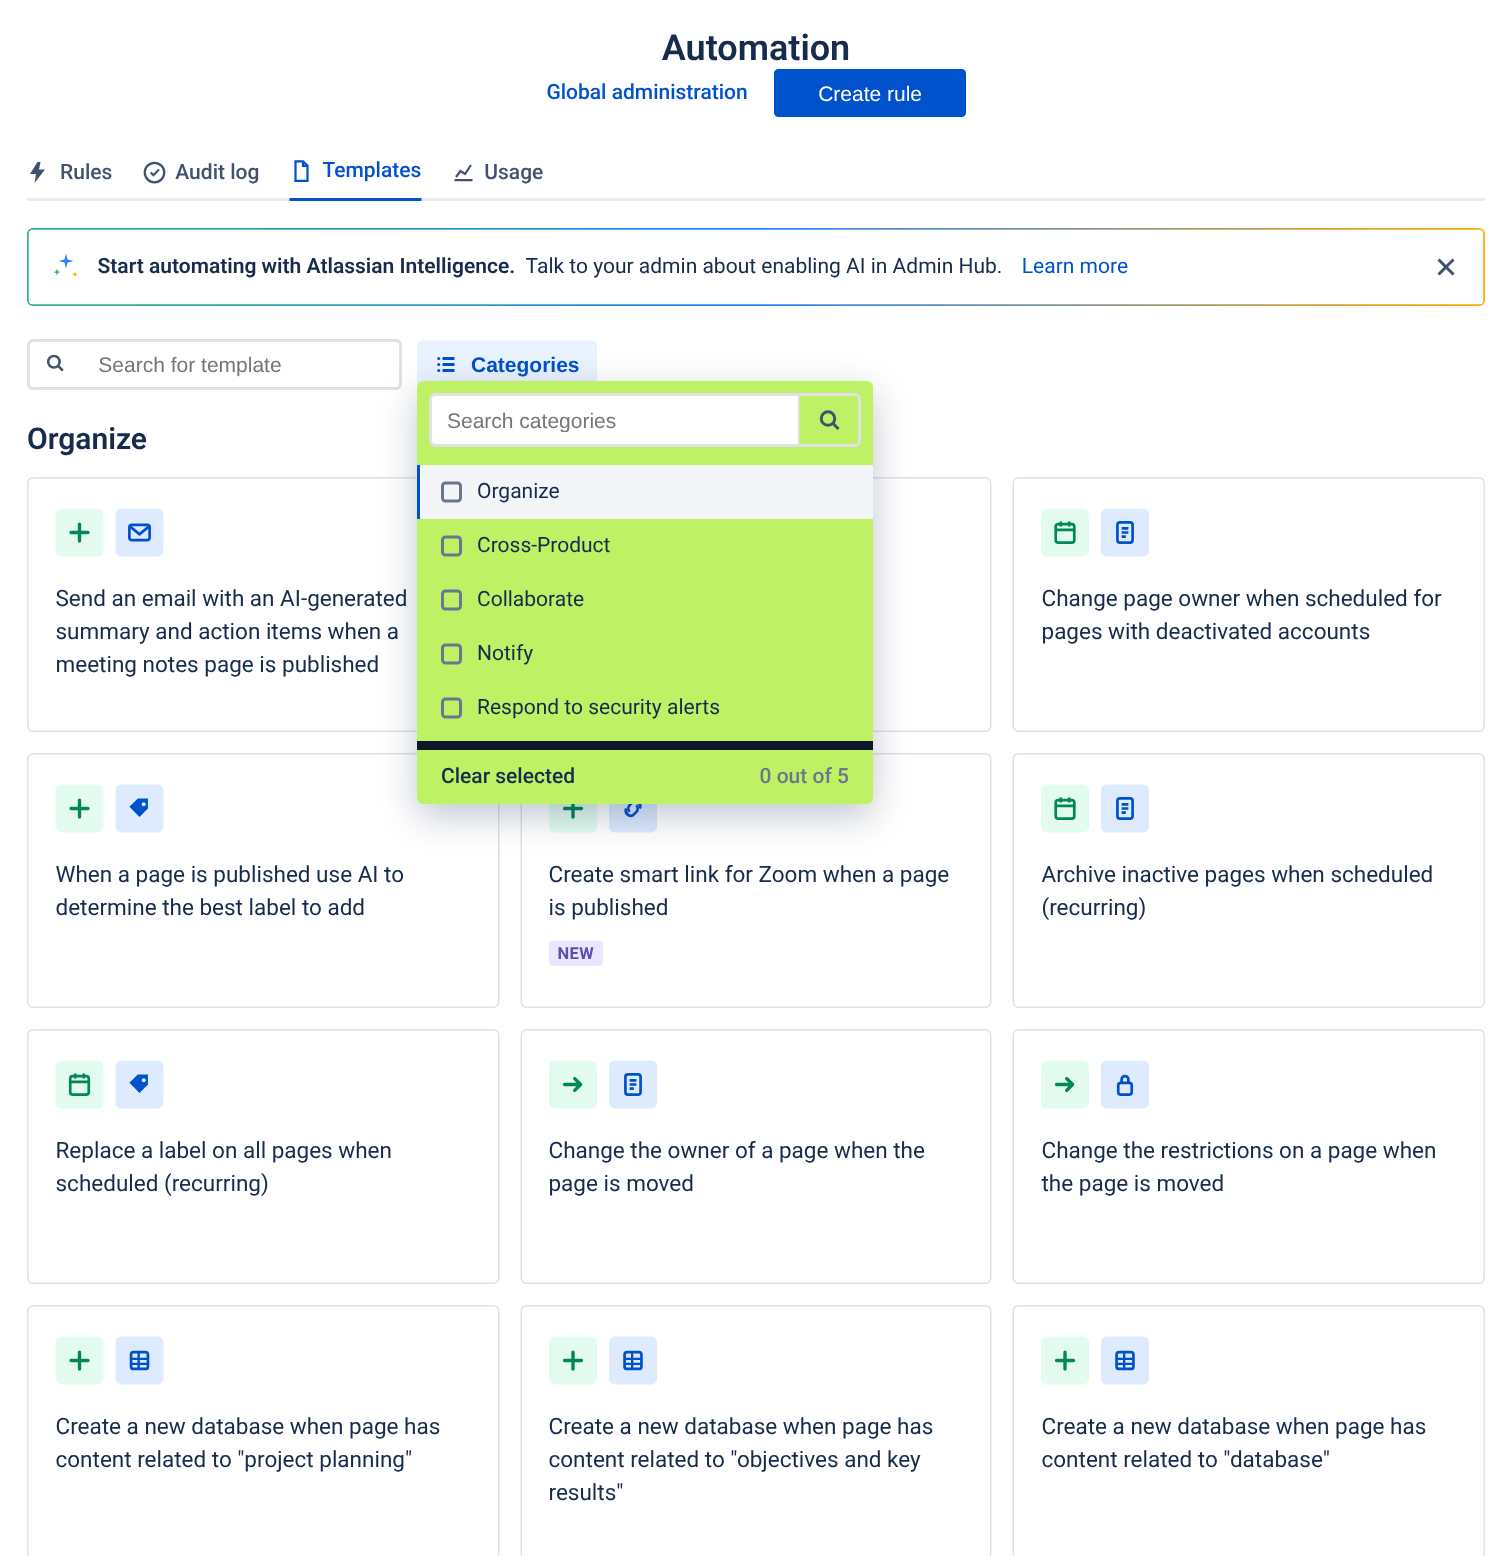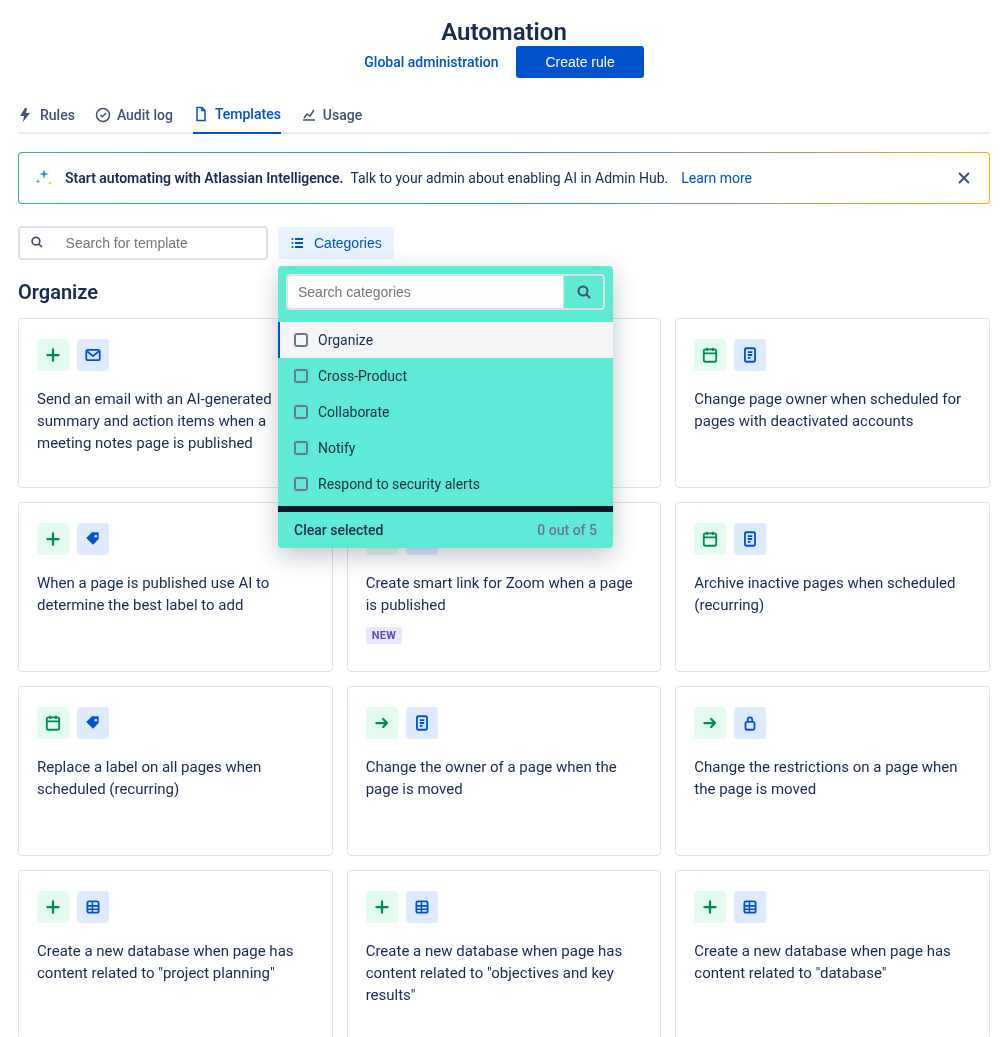--- a/index.html
+++ b/index.html
@@ -45,21 +45,21 @@
   .toolbar { display: flex; align-items: center; gap: 10px; margin-top: 22px; }
   .search-box {
     display: flex; align-items: flex-start; gap: 20px;
     border: 2px solid #DFE1E6; border-radius: 4px; padding: 6px 10px; width: 250px;
     background:#fff;
   }
   .search-box input { border: none; outline: none; font-size: 14px; width: 100%; }
   .cat-btn {
     display: flex; align-items: center; gap: 8px;
     background: #E9F2FF; color: #0052CC; border: none; border-radius: 4px;
-    padding: 8px 12px; font-weight: 400; cursor: pointer; font-size: 14px; text-align: right;
+    padding: 8px 12px; font-weight: 700; cursor: pointer; font-size: 14px; text-align: right;
   }
   .section-title { font-size: 20px; font-weight: 600; color: #172B4D; margin-top: 20px; }
   .grid { display: grid; grid-template-columns: repeat(3, 1fr); gap: 14px; margin-top: 14px; }
   .card {
     border: 1px solid #DFE1E6; border-radius: 4px; padding: 20px 18px;
     min-height: 170px; cursor: pointer; background:#fff;
   }
   .icon-row { display: flex; gap: 8px; margin-bottom: 18px; }
   .icon-chip {
     width: 32px; height: 32px; border-radius: 4px;
@@ -69,23 +69,23 @@
   .chip-blue  { background: #DEEBFF; color: #0052CC; }
   .card-desc { color: #172B4D; font-size: 15px; line-height: 1.45; }
   .badge-new {
     display: inline-block; margin-top: 10px;
     background: #EAE6FF; color: #5E4DB2; font-size: 11px; font-weight: 700;
     padding: 2px 6px; border-radius: 3px; letter-spacing: 0.3px;
   }
   
   .popover {
     position: absolute;
-    top: 266px; left: 278px;
-    width: 335px;
-    background: #5eead4; border-radius: 4px;
+    top: 254px; left: 278px;
+    width: 304px;
+    background: #bef264; border-radius: 4px;
     box-shadow: 0 8px 24px rgba(9,30,66,0.25);
     overflow: hidden;
     z-index: 10;
   }
   .pop-search-wrap { padding: 8px; }
   .pop-search {
     display: flex; border: 2px solid #DFE1E6; border-radius: 4px; overflow: hidden;
   }
   .pop-search input { flex: 1; border: none; outline: none; padding: 8px 10px; font-size: 14px; }
   .pop-search .sbtn {

